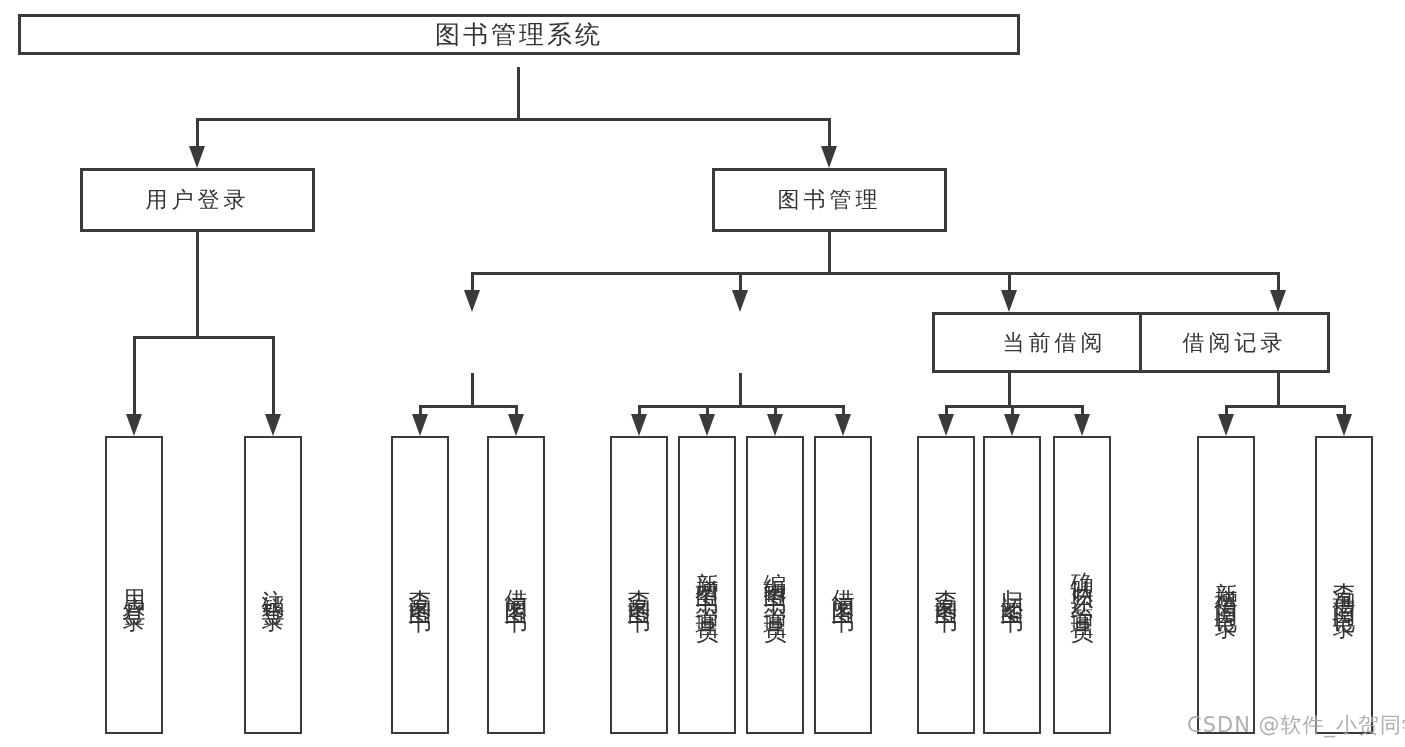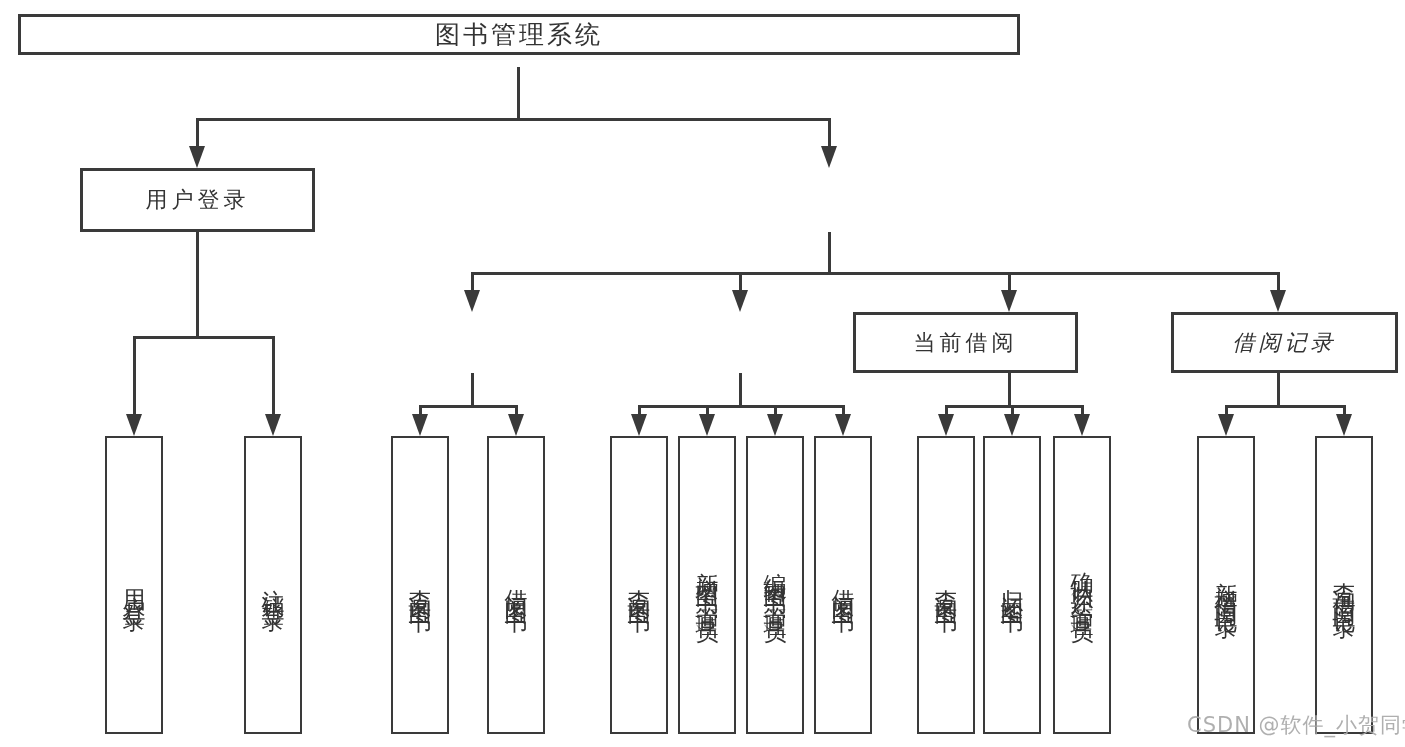--- a/index.html
+++ b/index.html
@@ -43,28 +43,31 @@
 <div class="canvas">
 
   <div class="box root-box" style="left:18px;top:14px;width:1002px;height:41px;">
     <span class="label">图书管理系统</span>
   </div>
 
   <div class="box l2-box" style="left:80px;top:168px;width:235px;height:64px;">
     <span class="label">用户登录</span>
   </div>
 
+  <div class="box l2-box" style="left:712px;top:168px;width:235px;height:64px;">
+    <span class="label">图书管理</span>
+  </div>
 
 
 
-  <div class="box l3-box" style="left:853px;top:312px;width:225px;height:61px;">
+  <div class="box l3-box" style="left:932px;top:312px;width:245px;height:61px;">
     <span class="label">当前借阅</span>
   </div>
 
-  <div class="box l3-box" style="left:1171px;top:312px;width:227px;height:61px;font-style:italic;">
+  <div class="box l3-box" style="left:1139px;top:312px;width:191px;height:61px;">
     <span class="label">借阅记录</span>
   </div>
 
   <div class="box leaf-box" style="left:105px;top:436px;width:58px;height:298px;">
     <span class="vtext">用户登录</span>
   </div>
   <div class="box leaf-box" style="left:244px;top:436px;width:58px;height:298px;">
     <span class="vtext">注销登录</span>
   </div>
 

